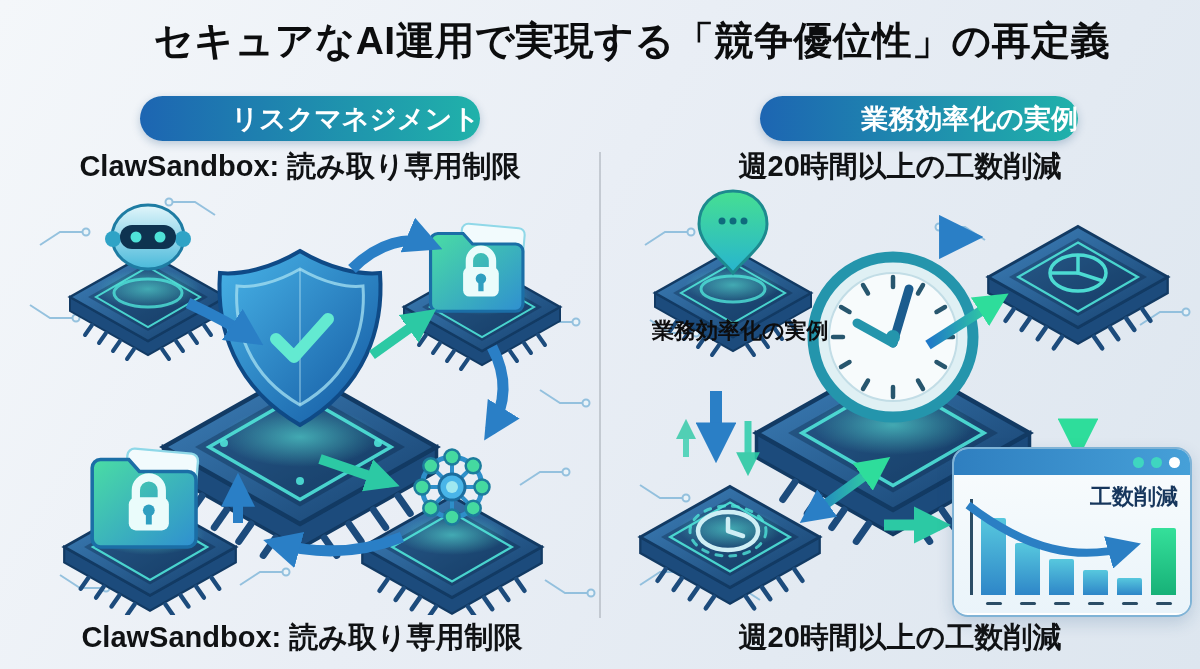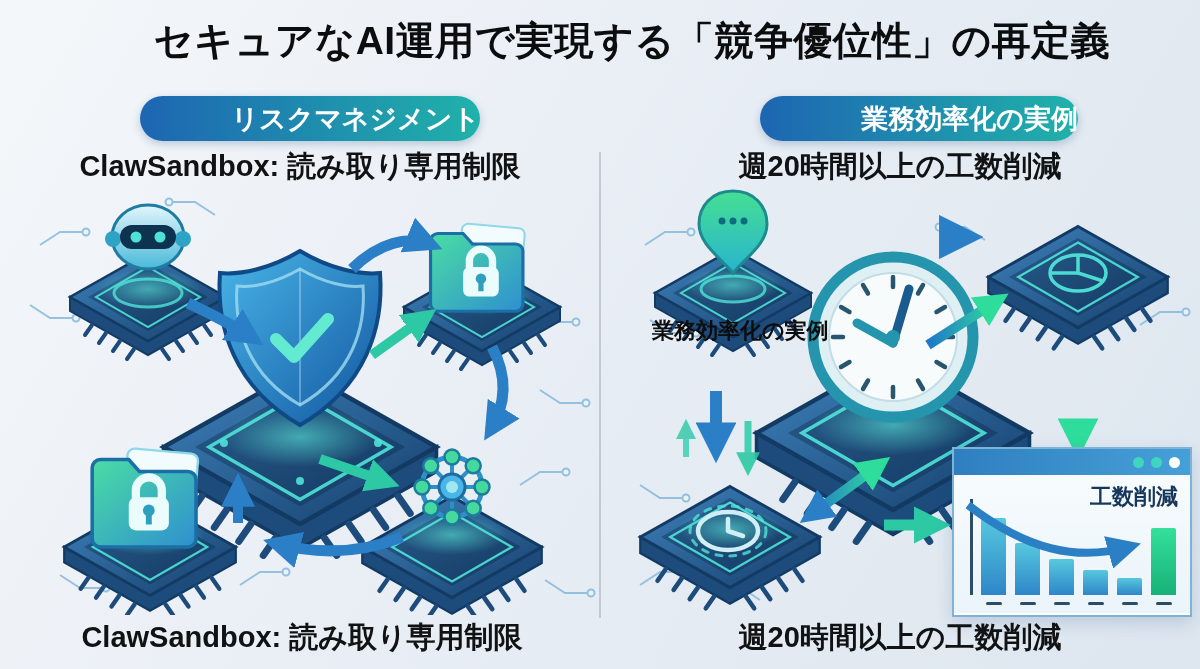--- a/index.html
+++ b/index.html
@@ -20,21 +20,21 @@
   .divider{position:absolute;left:599px;top:152px;width:2px;height:466px;background:#a6adb5;opacity:.55;}
   .diagram{position:absolute;left:0;top:185px;width:1200px;height:430px;}
   .label{position:absolute;font-weight:800;color:#0d0d0e;}
   .label-ai{left:55px;top:320px;font-size:23px;}
   .label-mkt{left:652px;top:316px;font-size:22px;}
   .caption{position:absolute;top:618px;font-size:29px;font-weight:800;color:#101214;text-align:center;}
   .caption-left{left:2px;width:600px;}
   .caption-right{left:606px;width:588px;}
   
   .chart-card{position:absolute;left:952px;top:447px;width:236px;height:166px;background:#ffffff;
-              border:2px solid #7fb3d6;border-radius:0;overflow:hidden;
+              border:2px solid #7fb3d6;border-radius:16px;overflow:hidden;
               box-shadow:0 6px 16px rgba(30,80,130,.18);}
   .cc-header{height:26px;background:linear-gradient(90deg,#2f7fc0,#46a0d8);
              display:flex;align-items:center;justify-content:flex-end;gap:7px;padding-right:10px;}
   .dot{width:11px;height:11px;border-radius:50%;}
   .dot-t{background:#3fd6c0;}
   .dot-w{background:#ffffff;}
   .cc-body{position:relative;height:138px;background:linear-gradient(180deg,#f7fbfd,#eaf4fa);}
   .cc-label{position:absolute;top:7px;right:12px;font-weight:800;font-size:22px;color:#16365c;z-index:3;}
   .cc-bars{position:absolute;left:16px;right:14px;bottom:18px;top:24px;display:flex;
            align-items:flex-end;gap:9px;border-left:3px solid #2b4d66;padding-left:8px;z-index:1;}

